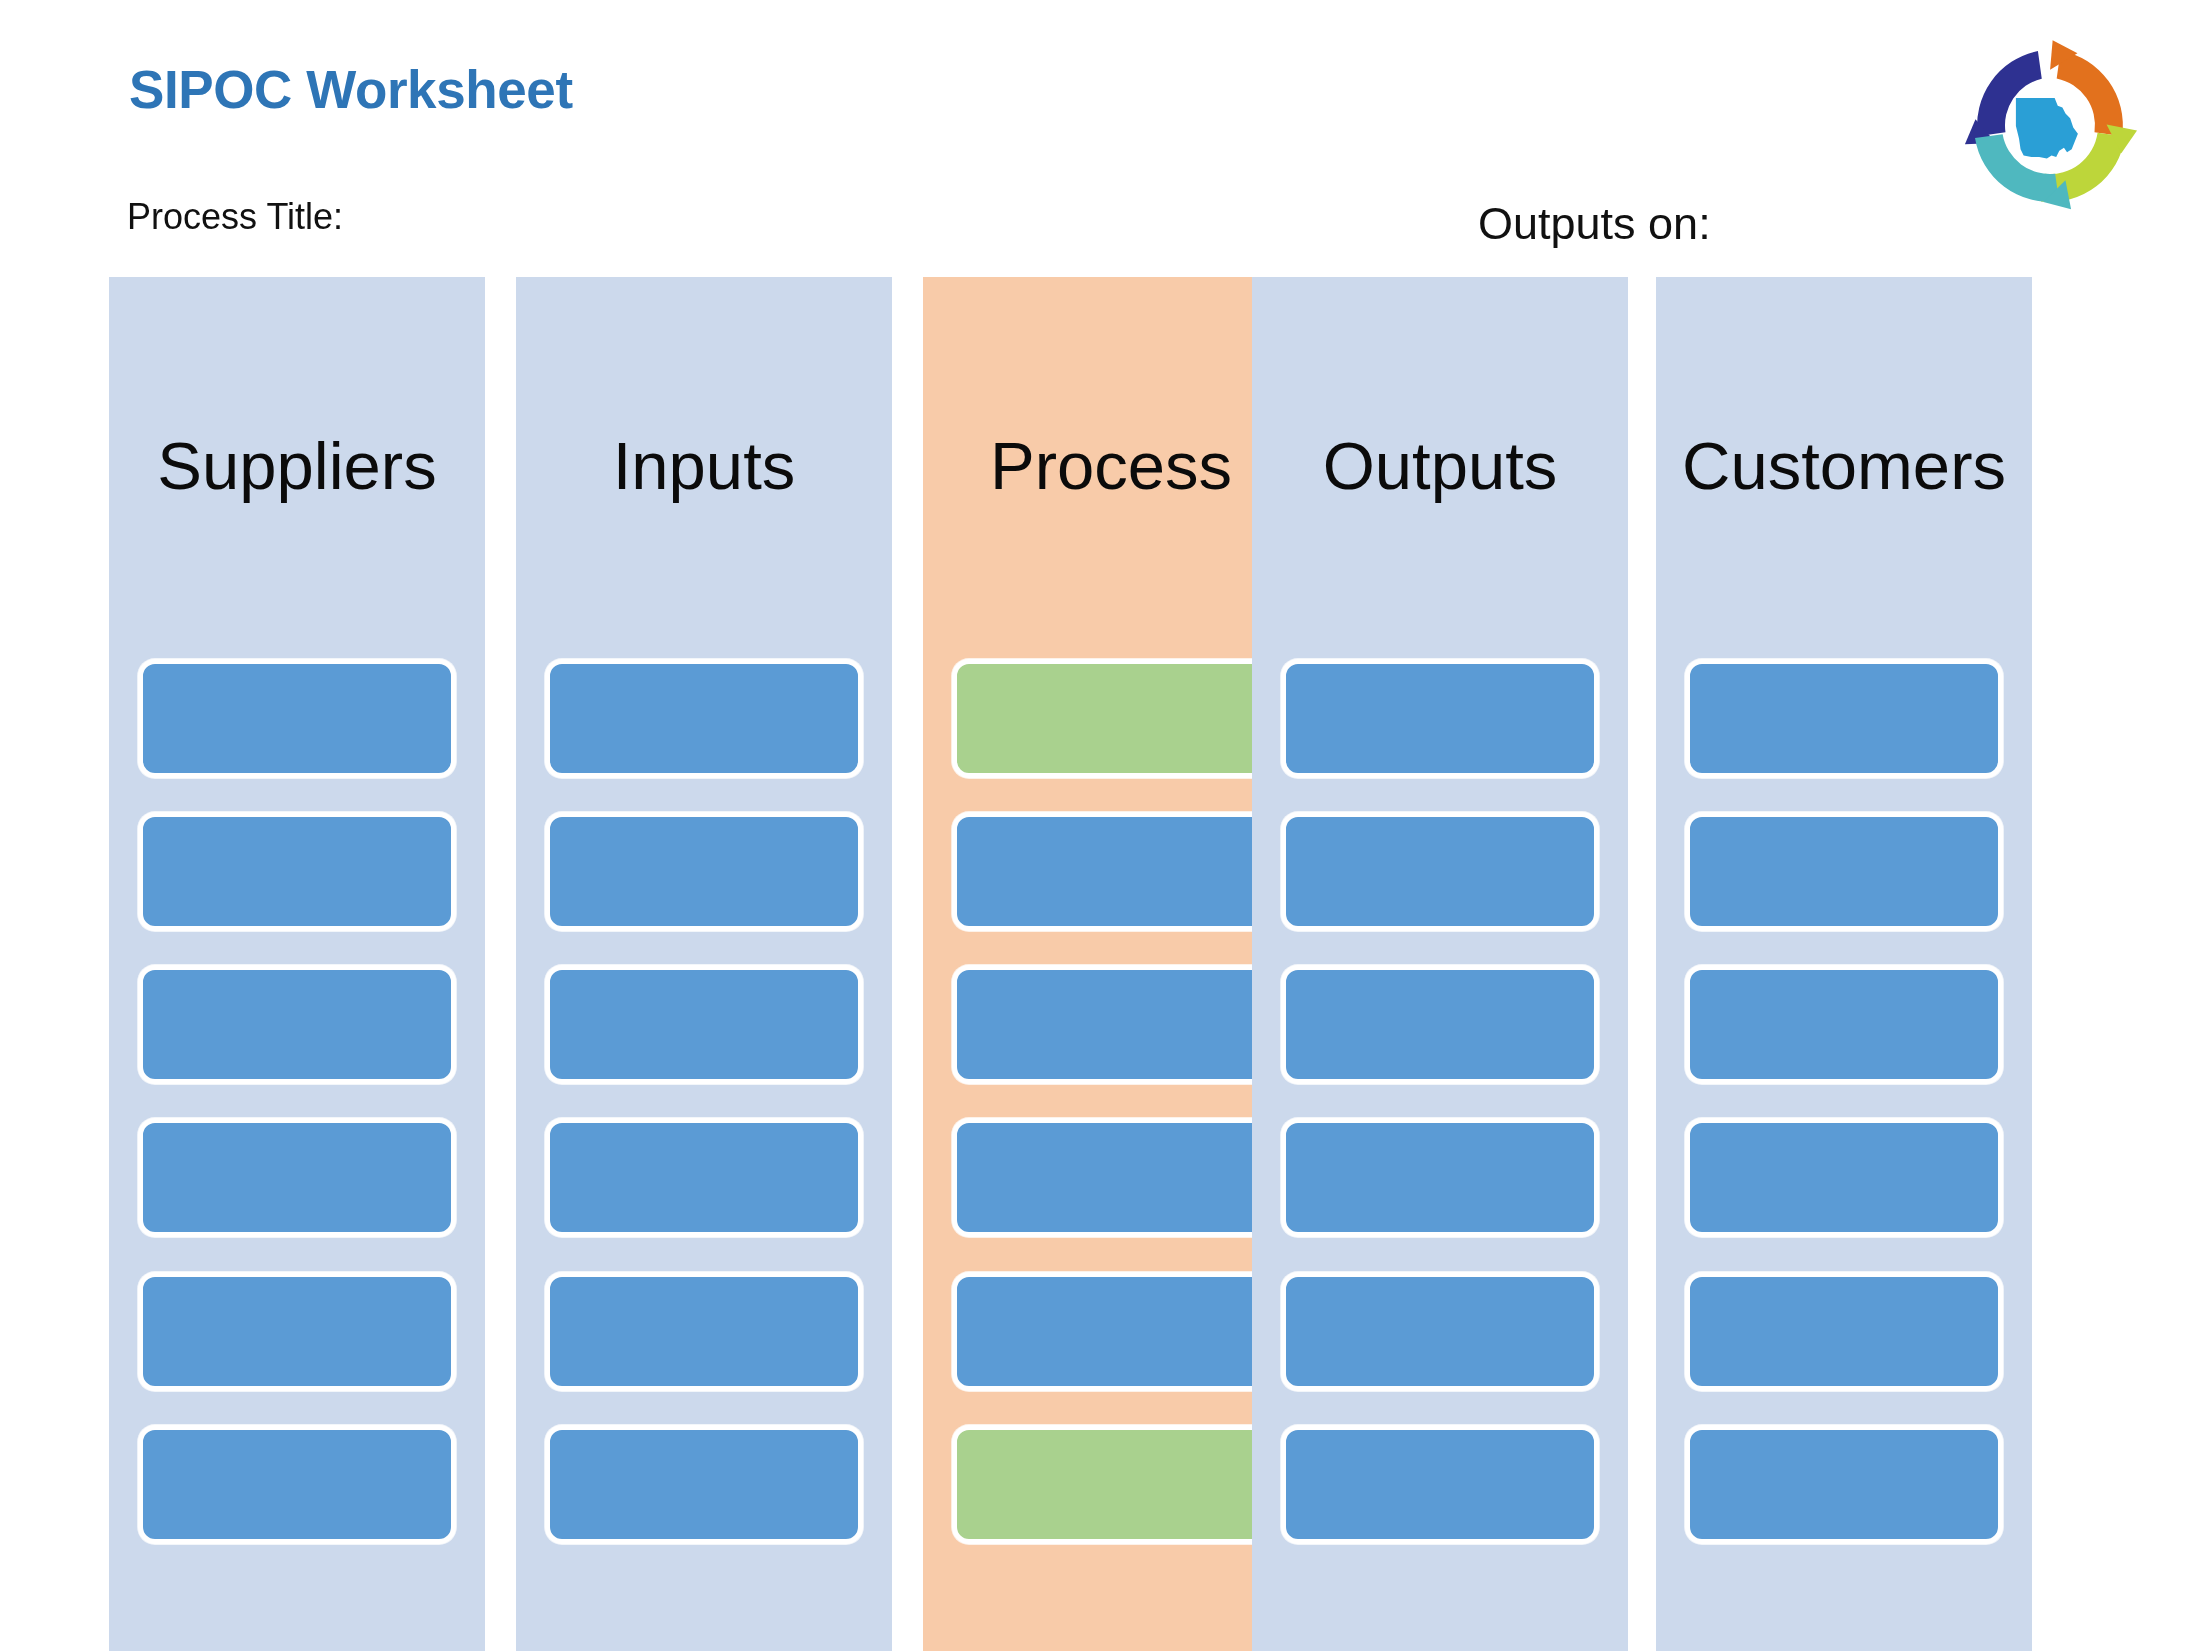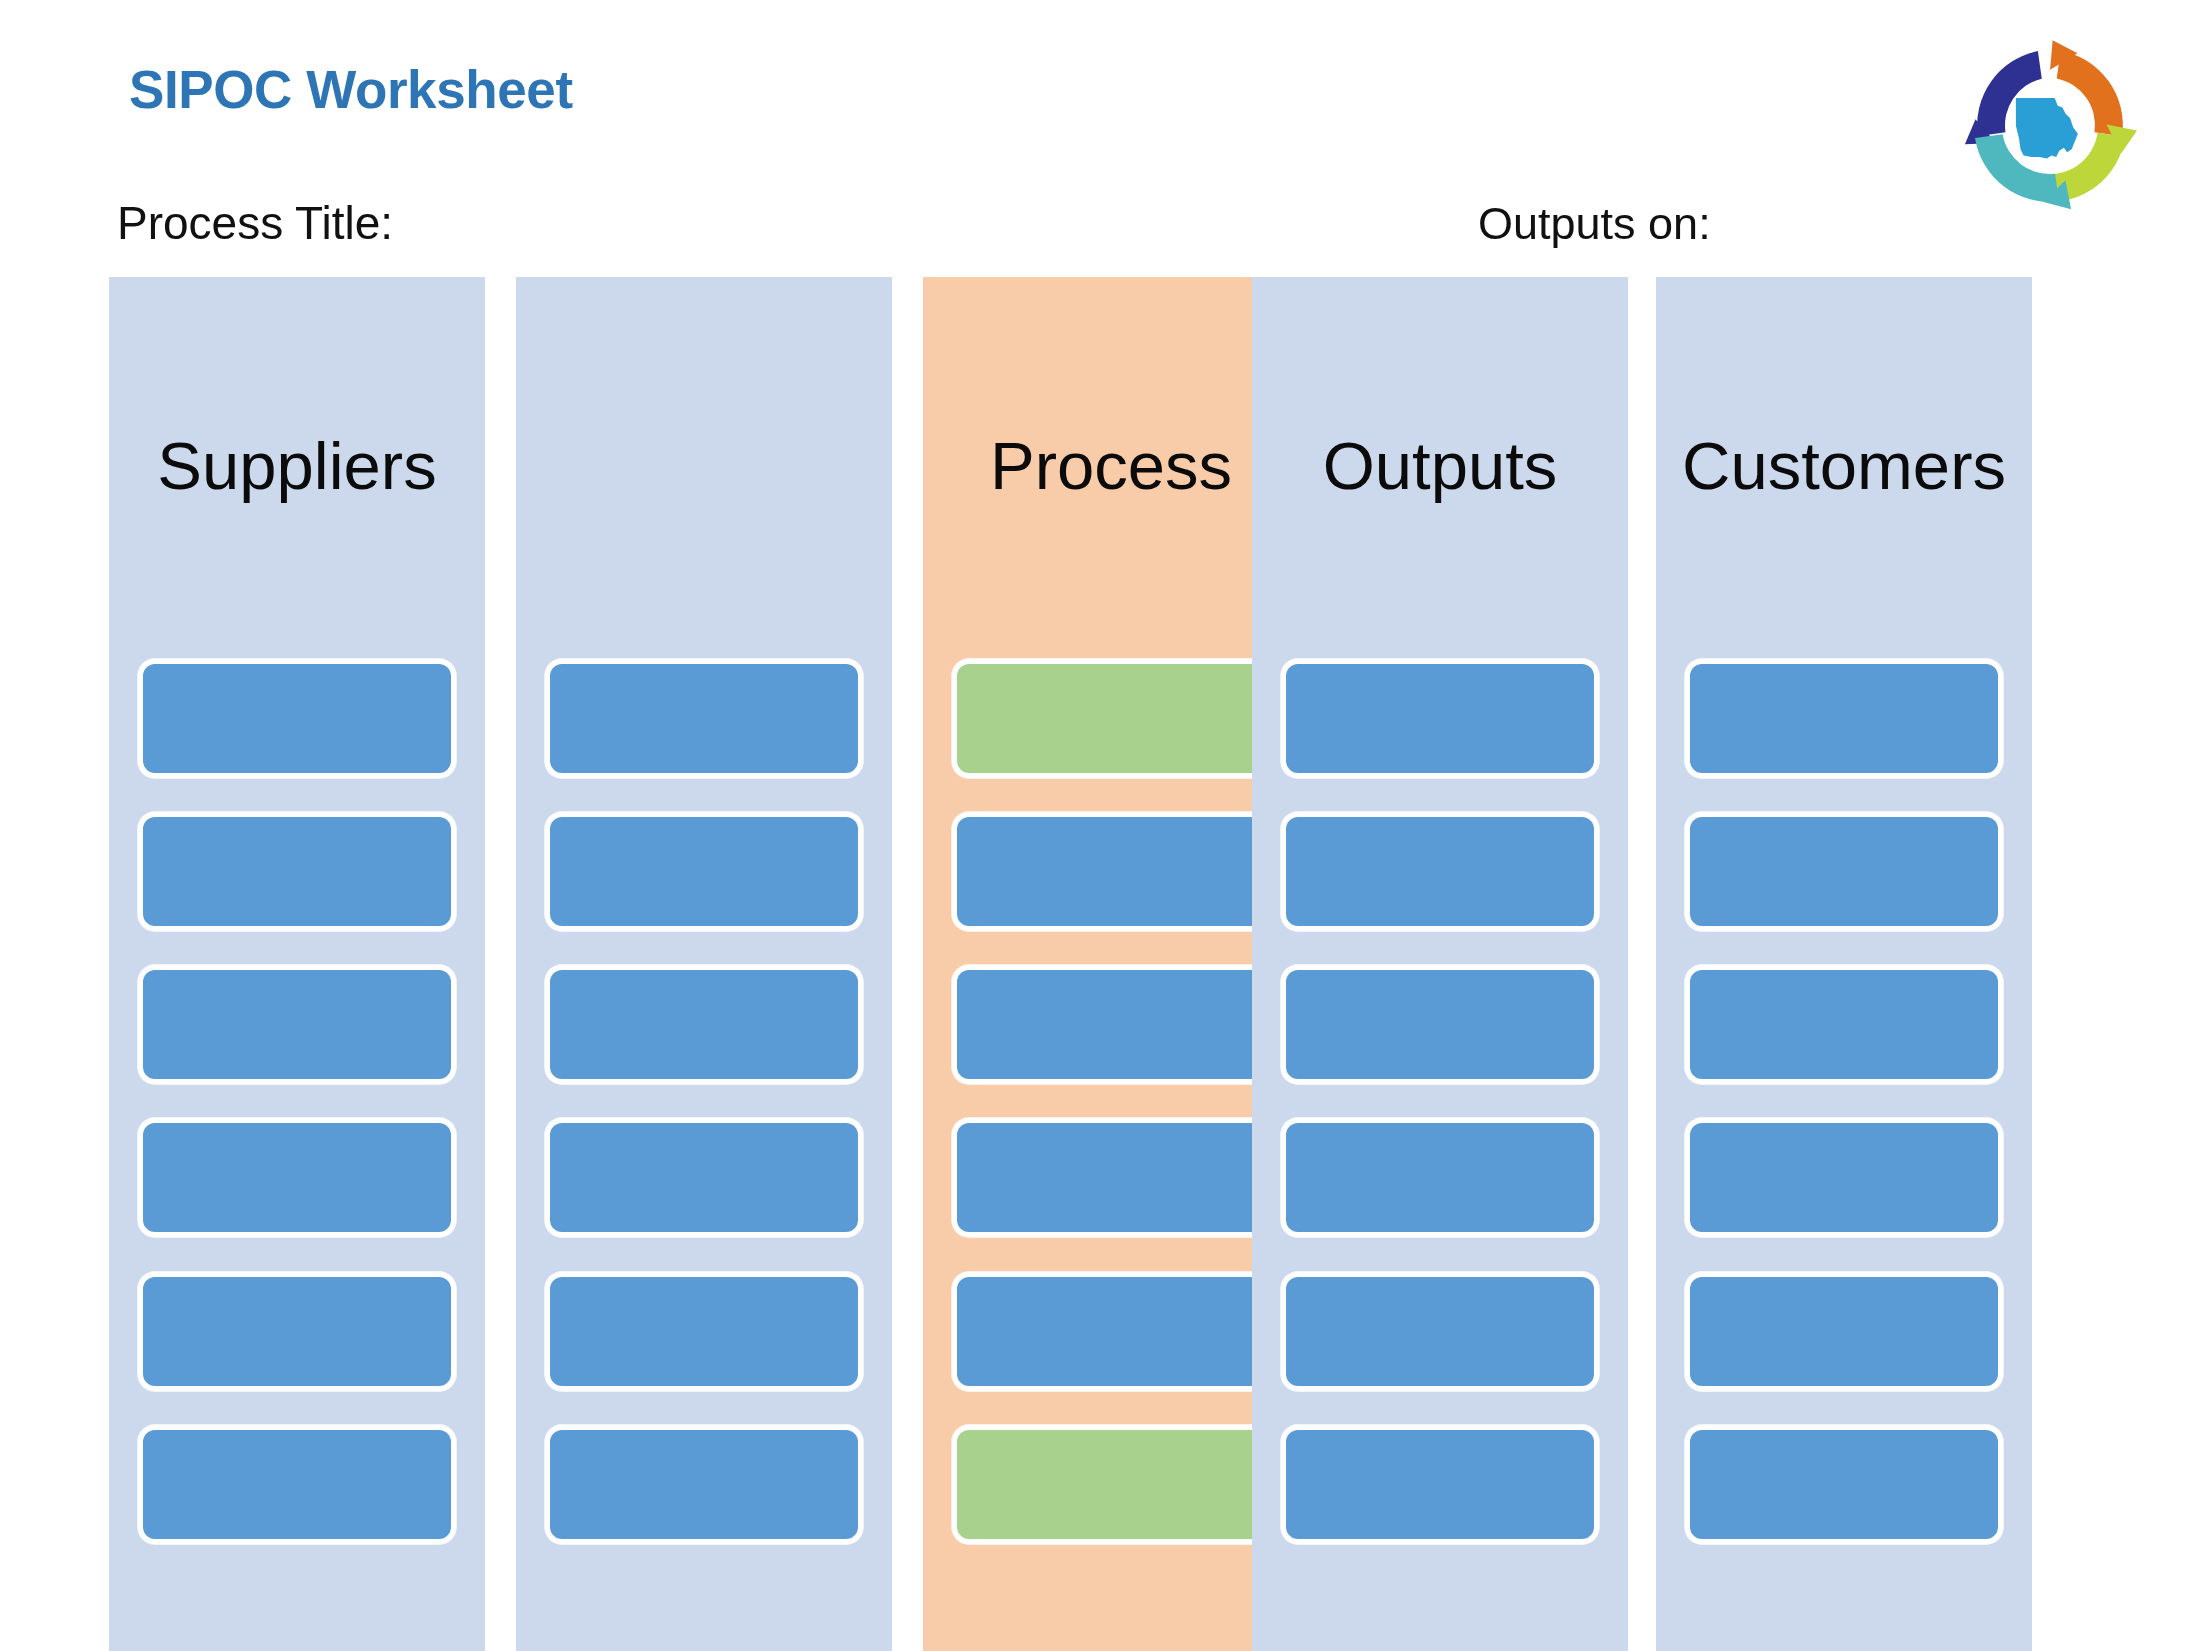--- a/index.html
+++ b/index.html
@@ -22,23 +22,23 @@
     left: 129px;
     top: 59px;
     font-size: 53px;
     font-weight: bold;
     color: #2e75b6;
     letter-spacing: -0.4px;
     white-space: nowrap;
   }
   #process-title-label {
     position: absolute;
-    left: 117px;
+    left: 127px;
     top: 196px;
-    font-size: 46px;
+    font-size: 36px;
     color: #111111;
     white-space: nowrap;
   }
   #created-on-label {
     position: absolute;
     left: 1478px;
     top: 198px;
     font-size: 45px;
     color: #111111;
     white-space: nowrap;
@@ -165,20 +165,21 @@
       <div class="sipoc-box box-blue row-0"></div>
       <div class="sipoc-box box-blue row-1"></div>
       <div class="sipoc-box box-blue row-2"></div>
       <div class="sipoc-box box-blue row-3"></div>
       <div class="sipoc-box box-blue row-4"></div>
       <div class="sipoc-box box-blue row-5"></div>
     </div>
   </div>
 
   <div class="sipoc-column col-standard" style="left:516px;">
+    <div class="column-header">Inputs</div>
     <div class="column-boxes">
       <div class="sipoc-box box-blue row-0"></div>
       <div class="sipoc-box box-blue row-1"></div>
       <div class="sipoc-box box-blue row-2"></div>
       <div class="sipoc-box box-blue row-3"></div>
       <div class="sipoc-box box-blue row-4"></div>
       <div class="sipoc-box box-blue row-5"></div>
     </div>
   </div>
 

